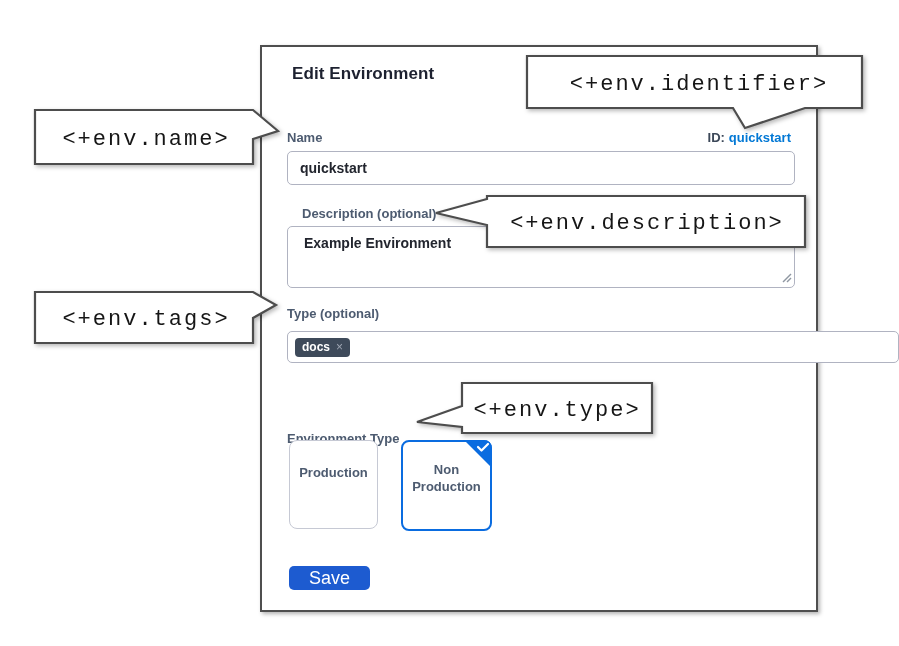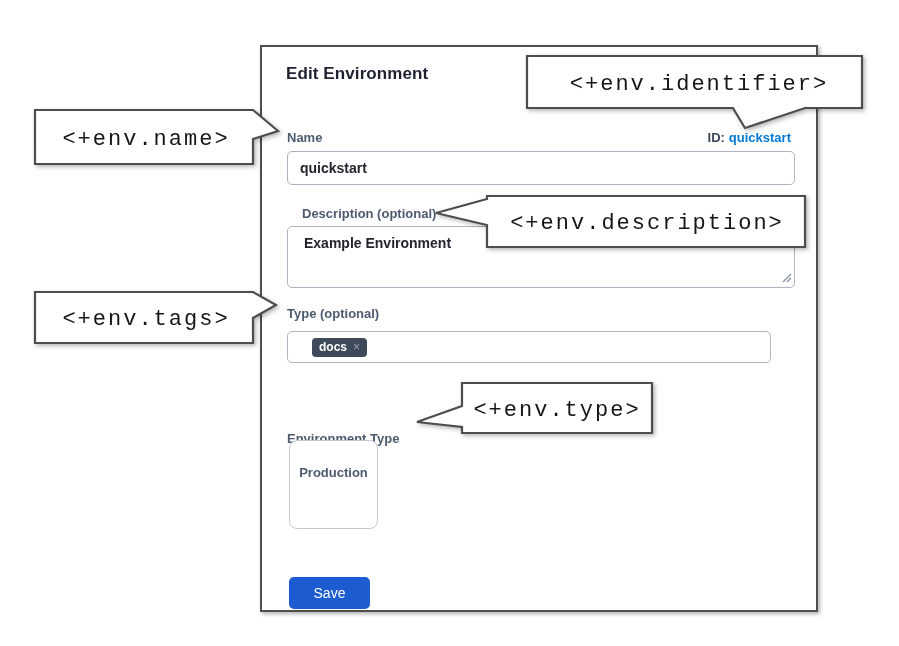--- a/index.html
+++ b/index.html
@@ -8,21 +8,21 @@
     font-family:"Liberation Sans",sans-serif;background:#ffffff;
   }
   
   .panel{
     position:absolute;left:260px;top:45px;width:558px;height:567px;
     background:#ffffff;border:2px solid #4f4f4f;box-sizing:border-box;
     box-shadow:2px 2px 4px rgba(0,0,0,0.30);
   }
   .panel *{box-sizing:border-box;}
   .dlg-title{
-    position:absolute;left:24px;top:17px;
+    position:absolute;left:30px;top:17px;
     font-size:17px;font-weight:700;color:#1d2130;letter-spacing:.1px;
   }
   .field-label{
     position:absolute;font-size:13px;font-weight:600;color:#4d5b70;
   }
   .id-row{
     position:absolute;right:25px;top:83px;font-size:13px;font-weight:600;
   }
   .id-label{color:#3c4858;}
   .id-link{color:#0278d5;text-decoration:none;margin-left:4px;cursor:pointer;}
@@ -34,45 +34,45 @@
   }
   .textarea-wrap{position:absolute;left:25px;top:179px;width:508px;height:62px;}
   .desc-area{
     width:508px;height:62px;resize:none;
     border:1px solid #b0b3c1;border-radius:5px;background:#fff;
     font-family:"Liberation Sans",sans-serif;font-size:14px;font-weight:700;
     color:#22252e;padding:8px 16px;outline:none;
   }
   .resize-grip{position:absolute;right:3px;bottom:5px;pointer-events:none;}
   .tags-input{
-    position:absolute;left:25px;top:284px;width:484px;height:32px;
+    position:absolute;left:25px;top:284px;width:612px;height:32px;
     border:1px solid #b0b3c1;border-radius:5px;background:#fff;
-    display:flex;align-items:center;padding:0 24px;cursor:text;
+    display:flex;align-items:center;padding:0 7px;cursor:text;
   }
   .tag-chip{
     display:inline-flex;align-items:center;gap:6px;
     background:#3e4a5a;color:#fff;border-radius:4px;
     height:19px;padding:0 7px;font-size:12px;font-weight:700;
   }
   .tag-x{color:#9fa6b3;font-weight:400;font-size:12px;cursor:pointer;line-height:1;}
   .type-cards{position:absolute;left:27px;top:393px;display:flex;gap:23px;}
   .type-card{
     width:89px;height:89px;border:1px solid #c6c9d4;border-radius:8px;
     background:#fff;display:flex;justify-content:center;
     padding-top:24px;font-size:13px;font-weight:600;color:#4d5b70;
     text-align:center;line-height:1.3;cursor:pointer;position:relative;
   }
   .type-card.selected{
     width:91px;height:91px;border:2px solid #0a6ce0;padding-top:20px;
   }
   .check-corner{position:absolute;top:-2px;right:-2px;pointer-events:none;}
   .save-btn{
-    position:absolute;left:27px;top:530px;width:81px;height:32px;
+    position:absolute;left:27px;top:519px;width:81px;height:24px;
     background:#1d5bd0;border:none;border-radius:5px;color:#ffffff;
-    font-family:"Liberation Sans",sans-serif;font-size:14px;font-weight:500;
+    font-family:"Liberation Sans",sans-serif;font-size:18px;font-weight:500;
     cursor:pointer;
   }
   
   .callout-layer{
     position:absolute;left:0;top:0;width:899px;height:646px;
     pointer-events:none;
   }
   .callout-bubble{
     fill:#ffffff;stroke:#4d4d4d;stroke-width:2.2;stroke-linejoin:miter;
   }
@@ -117,20 +117,27 @@
         <span class="tag-x">×</span>
       </span>
     </div>
 
     <div class="field-label" style="left:25px;top:371px;margin-top:13px;">Environment Type</div>
 
     <div class="type-cards">
       <div class="type-card">
         <span>Production</span>
       </div>
+      <div class="type-card selected">
+        <span>Non Production</span>
+        <svg class="check-corner" width="31" height="31" viewBox="0 0 31 31">
+          <path d="M3,0 L22,0 Q31,0 31,9 L31,28 Z" fill="#0a6ce0"></path>
+          <polyline points="17,7 20.5,10.5 27,4" fill="none" stroke="#ffffff" stroke-width="2.2" stroke-linecap="round" stroke-linejoin="round"></polyline>
+        </svg>
+      </div>
     </div>
 
     <button class="save-btn">Save</button>
   </div>
 
   <svg class="callout-layer" viewBox="0 0 899 646">
 
     <g class="callout-shadow">
       <path class="callout-bubble" d="M35,110 H253 L278,131 L253,139 V164 H35 Z"></path>
       <text class="callout-text" x="146" y="145">&lt;+env.name&gt;</text>

